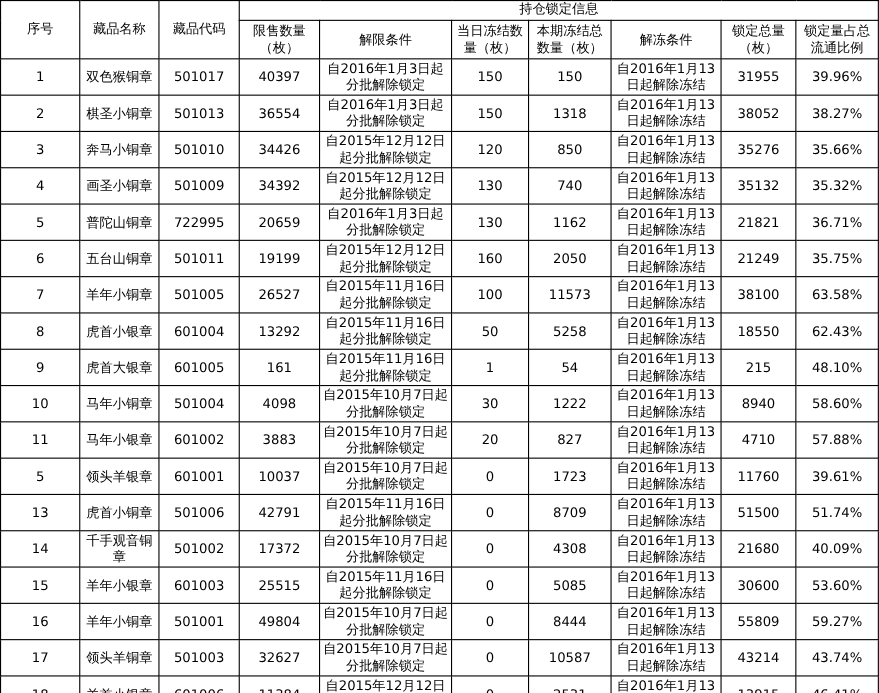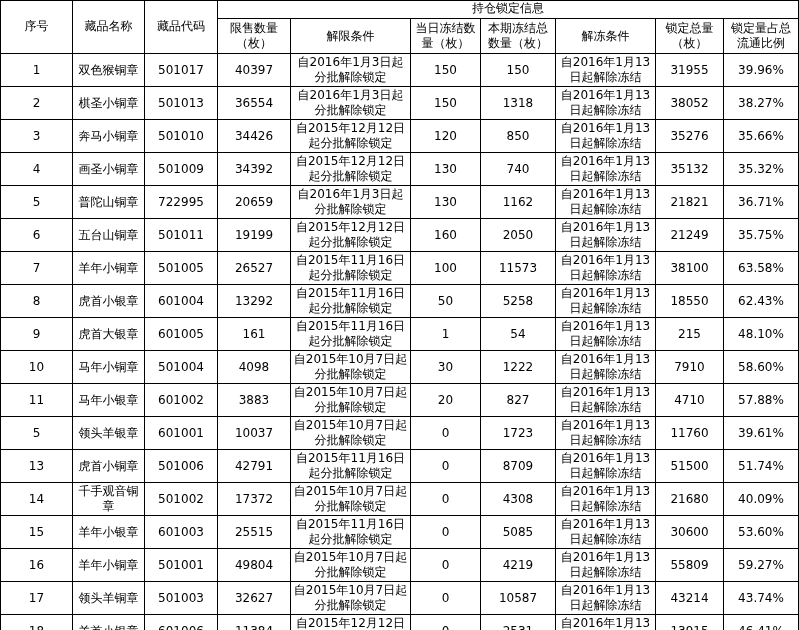--- a/index.html
+++ b/index.html
@@ -196,21 +196,21 @@
 
   <tr>
     <td>10</td>
     <td>马年小铜章</td>
     <td>501004</td>
     <td>4098</td>
     <td>自2015年10月7日起分批解除锁定</td>
     <td>30</td>
     <td>1222</td>
     <td>自2016年1月13日起解除冻结</td>
-    <td>7910</td>
+    <td>8940</td>
     <td>58.60%</td>
   </tr>
 
   <tr>
     <td>11</td>
     <td>马年小银章</td>
     <td>601002</td>
     <td>3883</td>
     <td>自2015年10月7日起分批解除锁定</td>
     <td>20</td>
@@ -272,21 +272,21 @@
     <td>53.60%</td>
   </tr>
 
   <tr>
     <td>16</td>
     <td>羊年小铜章</td>
     <td>501001</td>
     <td>49804</td>
     <td>自2015年10月7日起分批解除锁定</td>
     <td>0</td>
-    <td>4219</td>
+    <td>8444</td>
     <td>自2016年1月13日起解除冻结</td>
     <td>55809</td>
     <td>59.27%</td>
   </tr>
 
   <tr>
     <td>17</td>
     <td>领头羊铜章</td>
     <td>501003</td>
     <td>32627</td>

